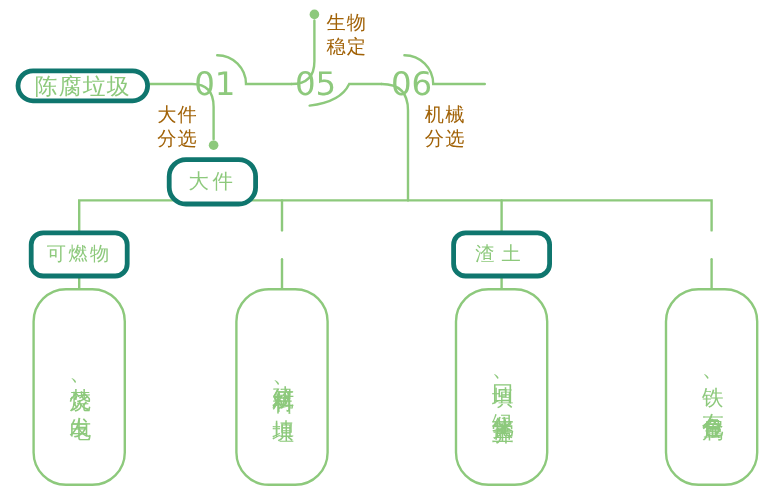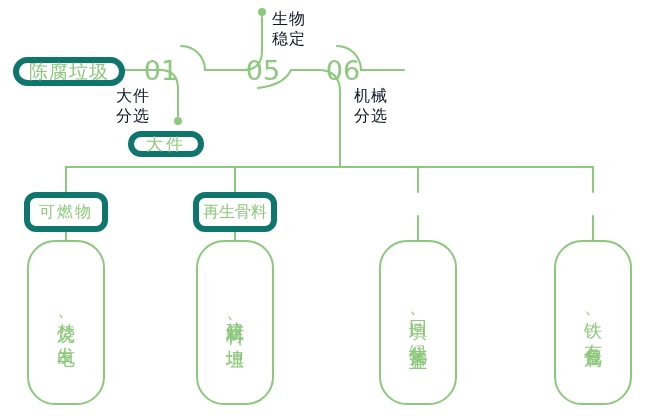--- a/index.html
+++ b/index.html
@@ -3,44 +3,44 @@
 <meta charset="utf-8">
 <style>
   html,body{margin:0;padding:0;background:#ffffff;}
   .canvas{
     position:relative;width:648px;height:416px;background:#ffffff;overflow:hidden;
     font-family:"DejaVu Sans",sans-serif;
   }
   .canvas svg{position:absolute;left:0;top:0;}
   .pill{
     position:absolute;box-sizing:border-box;
-    border:6px solid #0f766e;border-radius:16px;
+    border:4px solid #0f766e;border-radius:16px;
     color:#8dc97c;display:flex;align-items:center;justify-content:center;
     background:#ffffff;white-space:nowrap;
   }
   .pill-source{left:13px;top:57px;width:112px;height:29px;font-size:19px;letter-spacing:1px;}
-  .pill-bulky{left:128px;top:131px;width:76px;height:26px;font-size:17px;letter-spacing:3px;}
+  .pill-bulky{left:139px;top:131px;width:76px;height:41px;font-size:17px;letter-spacing:3px;}
   .pill-cat{top:192px;width:84px;height:40px;font-size:16px;border-radius:12px;}
   .pill-cat.c1{left:24px;letter-spacing:2px;}
   .pill-cat.c2{left:193px;letter-spacing:0px;}
   .pill-cat.c3{left:376px;letter-spacing:6px;}
   .pill-cat.c4{left:551px;letter-spacing:0px;}
   .stepnum{
     position:absolute;top:57px;width:36px;text-align:center;
     color:#8dc97c;font-size:27px;line-height:27px;font-weight:400;
   }
-  .stepnum.n1{left:143px;text-align:center;}
+  .stepnum.n1{left:161px;text-align:center;}
   .stepnum.n2{left:245px;}
   .stepnum.n3{left:325px;}
   .plabel{
-    position:absolute;width:36px;color:#0f172a;font-size:16px;line-height:20px;
+    position:absolute;width:36px;color:#a16207;font-size:16px;line-height:20px;
     letter-spacing:1px;
   }
   .plabel.bio{left:272px;top:9px;}
-  .plabel.bulky{left:116px;top:86px;}
+  .plabel.bulky{left:131px;top:86px;}
   .plabel.mech{left:354px;top:86px;}
   .tallbox{
     position:absolute;top:240px;width:78px;height:165px;box-sizing:border-box;
     border:2px solid #8dc97c;border-radius:28px;background:#ffffff;
     display:flex;align-items:center;justify-content:center;
   }
   .tallbox.b1{left:27px;}
   .tallbox.b2{left:196px;}
   .tallbox.b3{left:379px;}
   .tallbox.b4{left:554px;}
@@ -82,21 +82,21 @@
   <div class="stepnum n2">05</div>
   <div class="stepnum n3">06</div>
 
   <div class="plabel bio">生物稳定</div>
   <div class="plabel bulky">大件分选</div>
   <div class="plabel mech">机械分选</div>
 
   <div class="pill pill-bulky">大件</div>
 
   <div class="pill pill-cat c1">可燃物</div>
-  <div class="pill pill-cat c2">再生骨料</div>
+  <div class="pill pill-cat c3">渣土</div>
 
   <div class="tallbox b1">
     <span class="vtext">焚烧、发电</span>
   </div>
   <div class="tallbox b2">
     <span class="vtext">建筑材料、填埋</span>
   </div>
   <div class="tallbox b3">
     <span class="vtext">回填、绿化营养土</span>
   </div>

